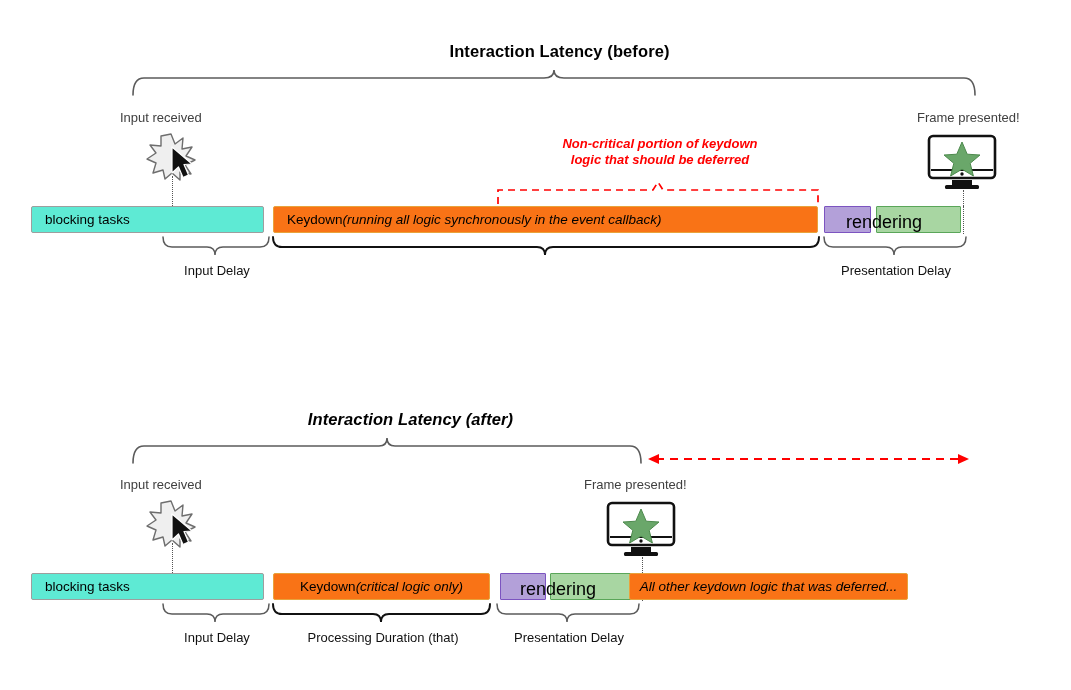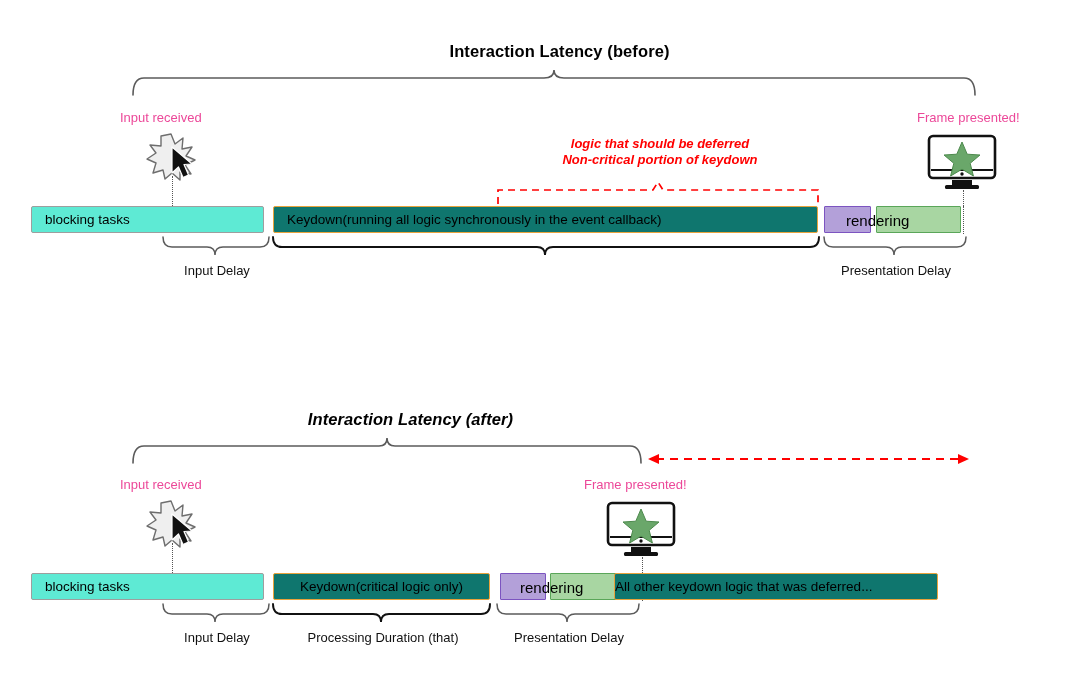--- a/index.html
+++ b/index.html
@@ -6,39 +6,39 @@
   body{width:1071px;height:690px;position:relative;overflow:hidden;
        font-family:"Liberation Sans","DejaVu Sans",sans-serif;color:#000;}
   .stage{position:absolute;left:0;top:0;width:1071px;height:690px;}
   .abs{position:absolute;}
 
   
   .sec-title{font-size:16.5px;font-weight:bold;text-align:center;letter-spacing:.1px;
              white-space:nowrap;margin-left:24px;}
 
   
-  .caption{font-size:13px;white-space:nowrap;color:#ec4899;}
+  .caption{font-size:13px;white-space:nowrap;color:#404040;}
   .brace-label{font-size:13px;white-space:nowrap;text-align:center;color:#111;}
 
   
   .red-note{color:#ff0000;font-size:13px;font-weight:bold;font-style:italic;
             text-align:center;line-height:1.25;white-space:nowrap;}
 
   
   .bar{position:absolute;height:27px;box-sizing:border-box;border-width:1.5px;
        border-style:solid;display:flex;align-items:center;}
   .bar-txt{font-size:13.5px;white-space:nowrap;padding-left:13px;}
   .bar-grey{background:#5eead4;border-color:#9e9e9e;border-radius:2px;}
-  .bar-yellow{background:#0f766e;border-color:#e8a33c;border-radius:2px;}
+  .bar-yellow{background:#f97316;border-color:#e8a33c;border-radius:2px;}
   .bar-purple{background:#b3a0d9;border-color:#7c54c0;border-radius:1px;}
   .bar-green{background:#a8d6a2;border-color:#5aa659;border-radius:1px;}
-  .italic{}
+  .italic{font-style:italic;}
 
   
-  .float-lbl{position:absolute;font-size:15px;white-space:nowrap;z-index:6;}
+  .float-lbl{position:absolute;font-size:18px;white-space:nowrap;z-index:6;}
 
   
   .vguide{position:absolute;width:0;border-left:1.6px dotted #555;}
 
   svg{display:block;overflow:visible;}
 </style>
 </head>
 <body>
 
 <div class="stage">
@@ -67,22 +67,22 @@
     <line x1="6" y1="36" x2="68" y2="36" stroke="#111" stroke-width="2"></line>
     <circle cx="37" cy="40" r="1.7" fill="#111"></circle>
     <rect x="27" y="46" width="20" height="6" fill="#111"></rect>
     <rect x="20" y="51" width="34" height="4" rx="1.5" fill="#111"></rect>
     <polygon points="37,8 42.2,20.2 55,21 45.2,29.3 48.4,42 37,35.2 25.6,42 28.8,29.3 19,21 31.8,20.2" fill="#6aa76a" stroke="#4d8a4d" stroke-width="1"></polygon>
   </svg>
 
   <div class="vguide abs" style="left:963px;top:190px;height:22px;"></div>
 
   <div class="abs red-note" style="left:508px;top:136px;width:304px;">
+    <div>Non-critical portion of keydown</div>
     <div>logic that should be deferred</div>
-    <div>Non-critical portion of keydown</div>
   </div>
 
   <svg class="abs" style="left:495px;top:176px;" width="332" height="32">
     <path d="M3,28 L3,14 L158,14 L163,6 L168,14 L323,14 L323,28" fill="none" stroke="#ff0000" stroke-width="1.7" stroke-dasharray="7,5" stroke-linecap="butt"></path>
   </svg>
 
   <div class="bar bar-grey" style="left:31px;top:206px;width:233px;">
     <span class="bar-txt">blocking tasks</span>
   </div>
 
@@ -161,21 +161,21 @@
   </div>
 
   <div class="bar bar-purple" style="left:500px;top:573px;width:46px;"></div>
 
   <div class="bar bar-green" style="left:550px;top:573px;width:82px;"></div>
 
   <div class="float-lbl" style="left:520px;top:579px;">rendering</div>
 
   <div class="vguide abs" style="left:642px;top:573px;height:28px;"></div>
 
-  <div class="bar bar-yellow" style="left:614px;top:573px;width:324px;justify-content:flex-start;">
+  <div class="bar bar-yellow" style="left:629px;top:573px;width:279px;justify-content:center;">
     <span class="bar-txt italic" style="padding-left:0;">All other keydown logic that was deferred...</span>
   </div>
 
   <svg class="abs" style="left:160px;top:603px;" width="114" height="22">
     <path d="M3,1 Q3,11 12,11 L47,11 Q55,11 55,19 Q55,11 63,11 L100,11 Q109,11 109,1" fill="none" stroke="#5b5b5b" stroke-width="1.5" stroke-linecap="round"></path>
   </svg>
   <div class="abs brace-label" style="left:160px;top:630px;width:114px;">Input Delay</div>
 
   <svg class="abs" style="left:270px;top:603px;" width="226" height="22">
     <path d="M3,1 Q3,11 12,11 L103,11 Q111,11 111,19 Q111,11 119,11 L211,11 Q220,11 220,1" fill="none" stroke="#111" stroke-width="1.9" stroke-linecap="round"></path>

